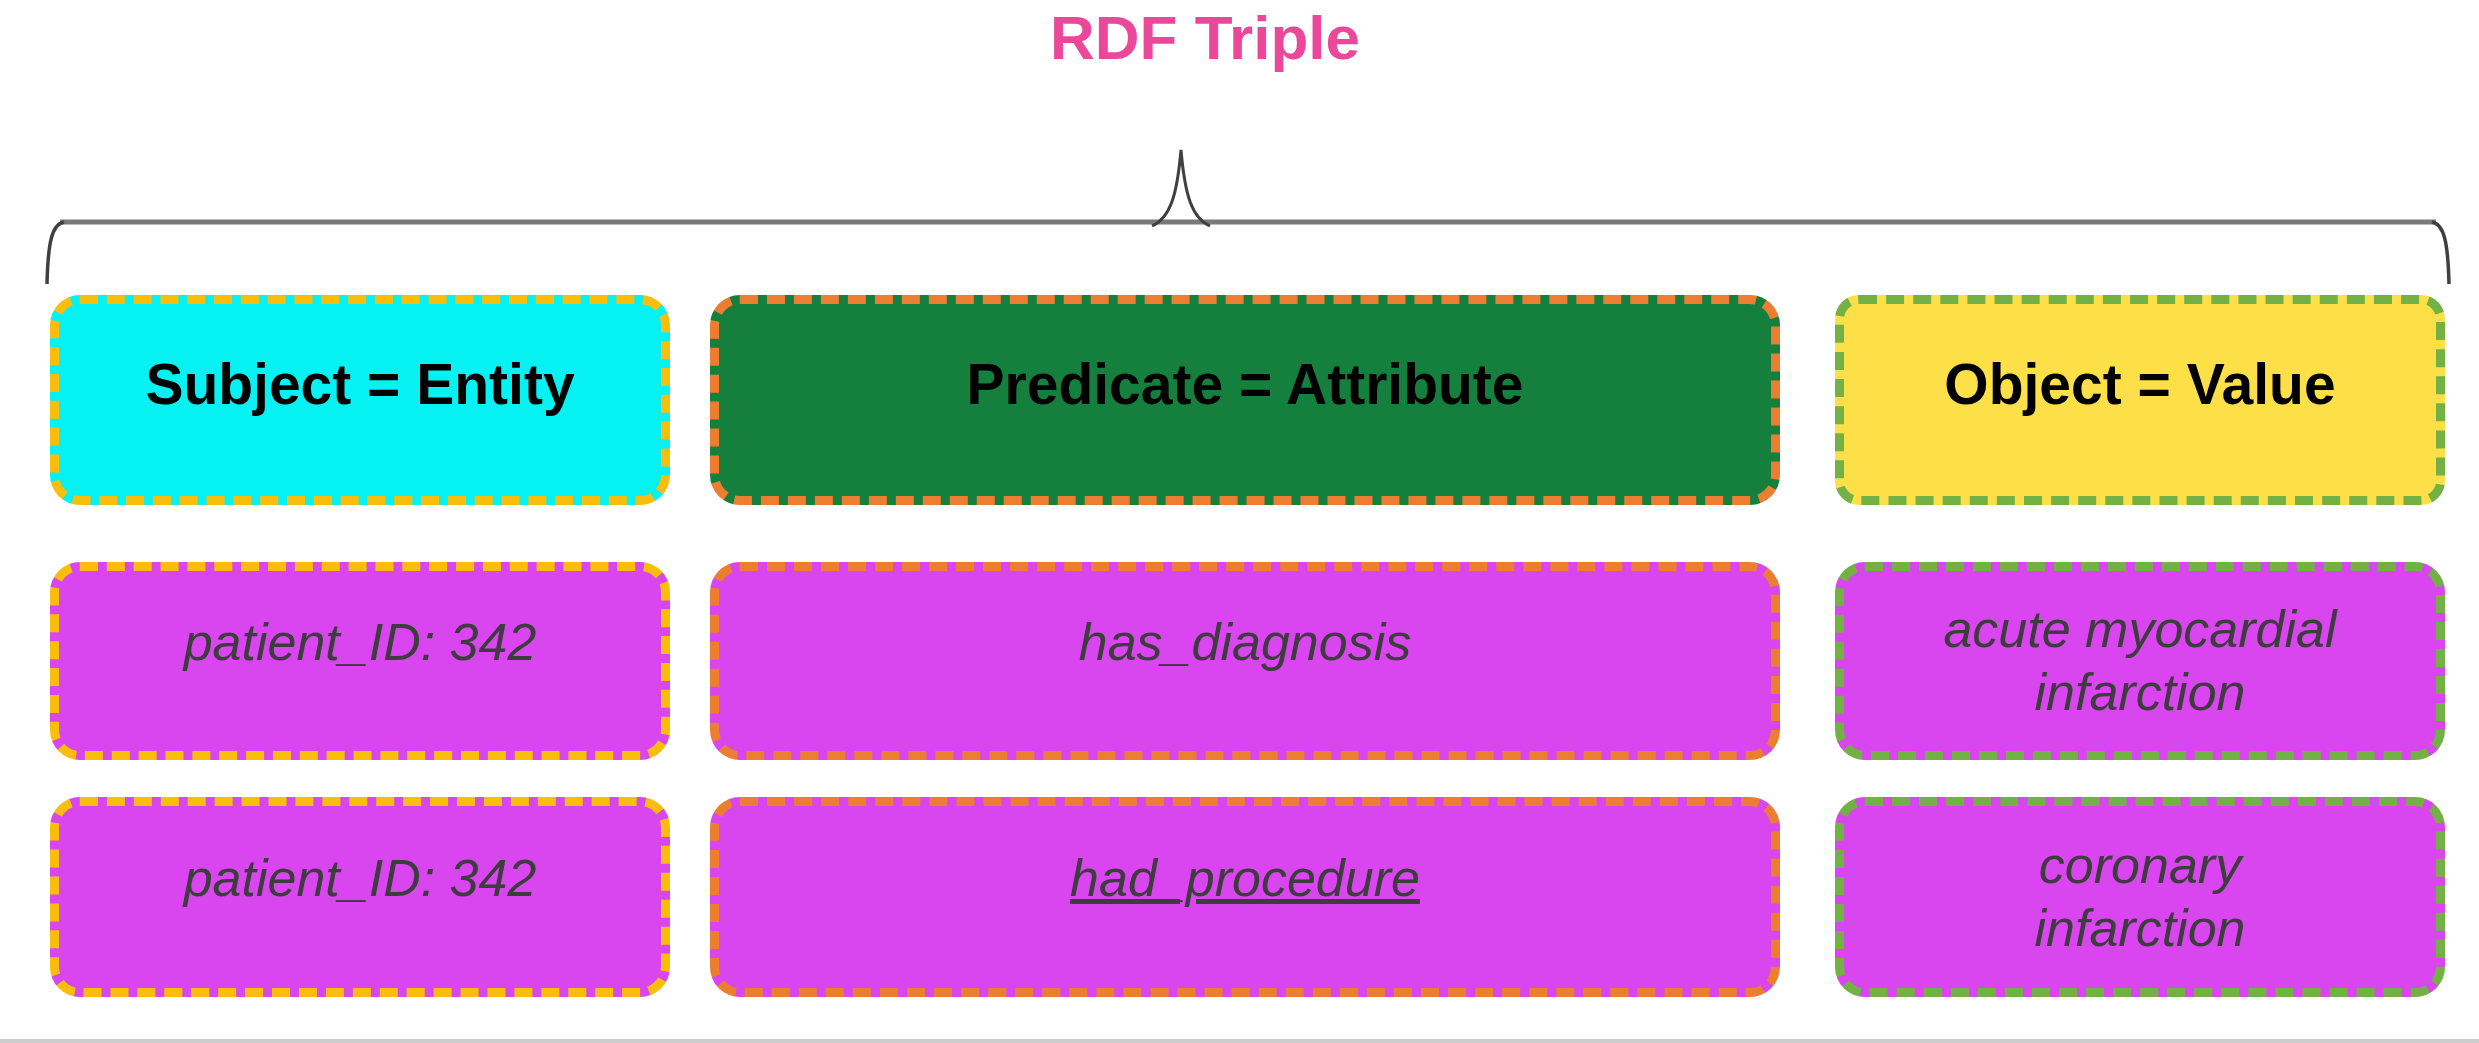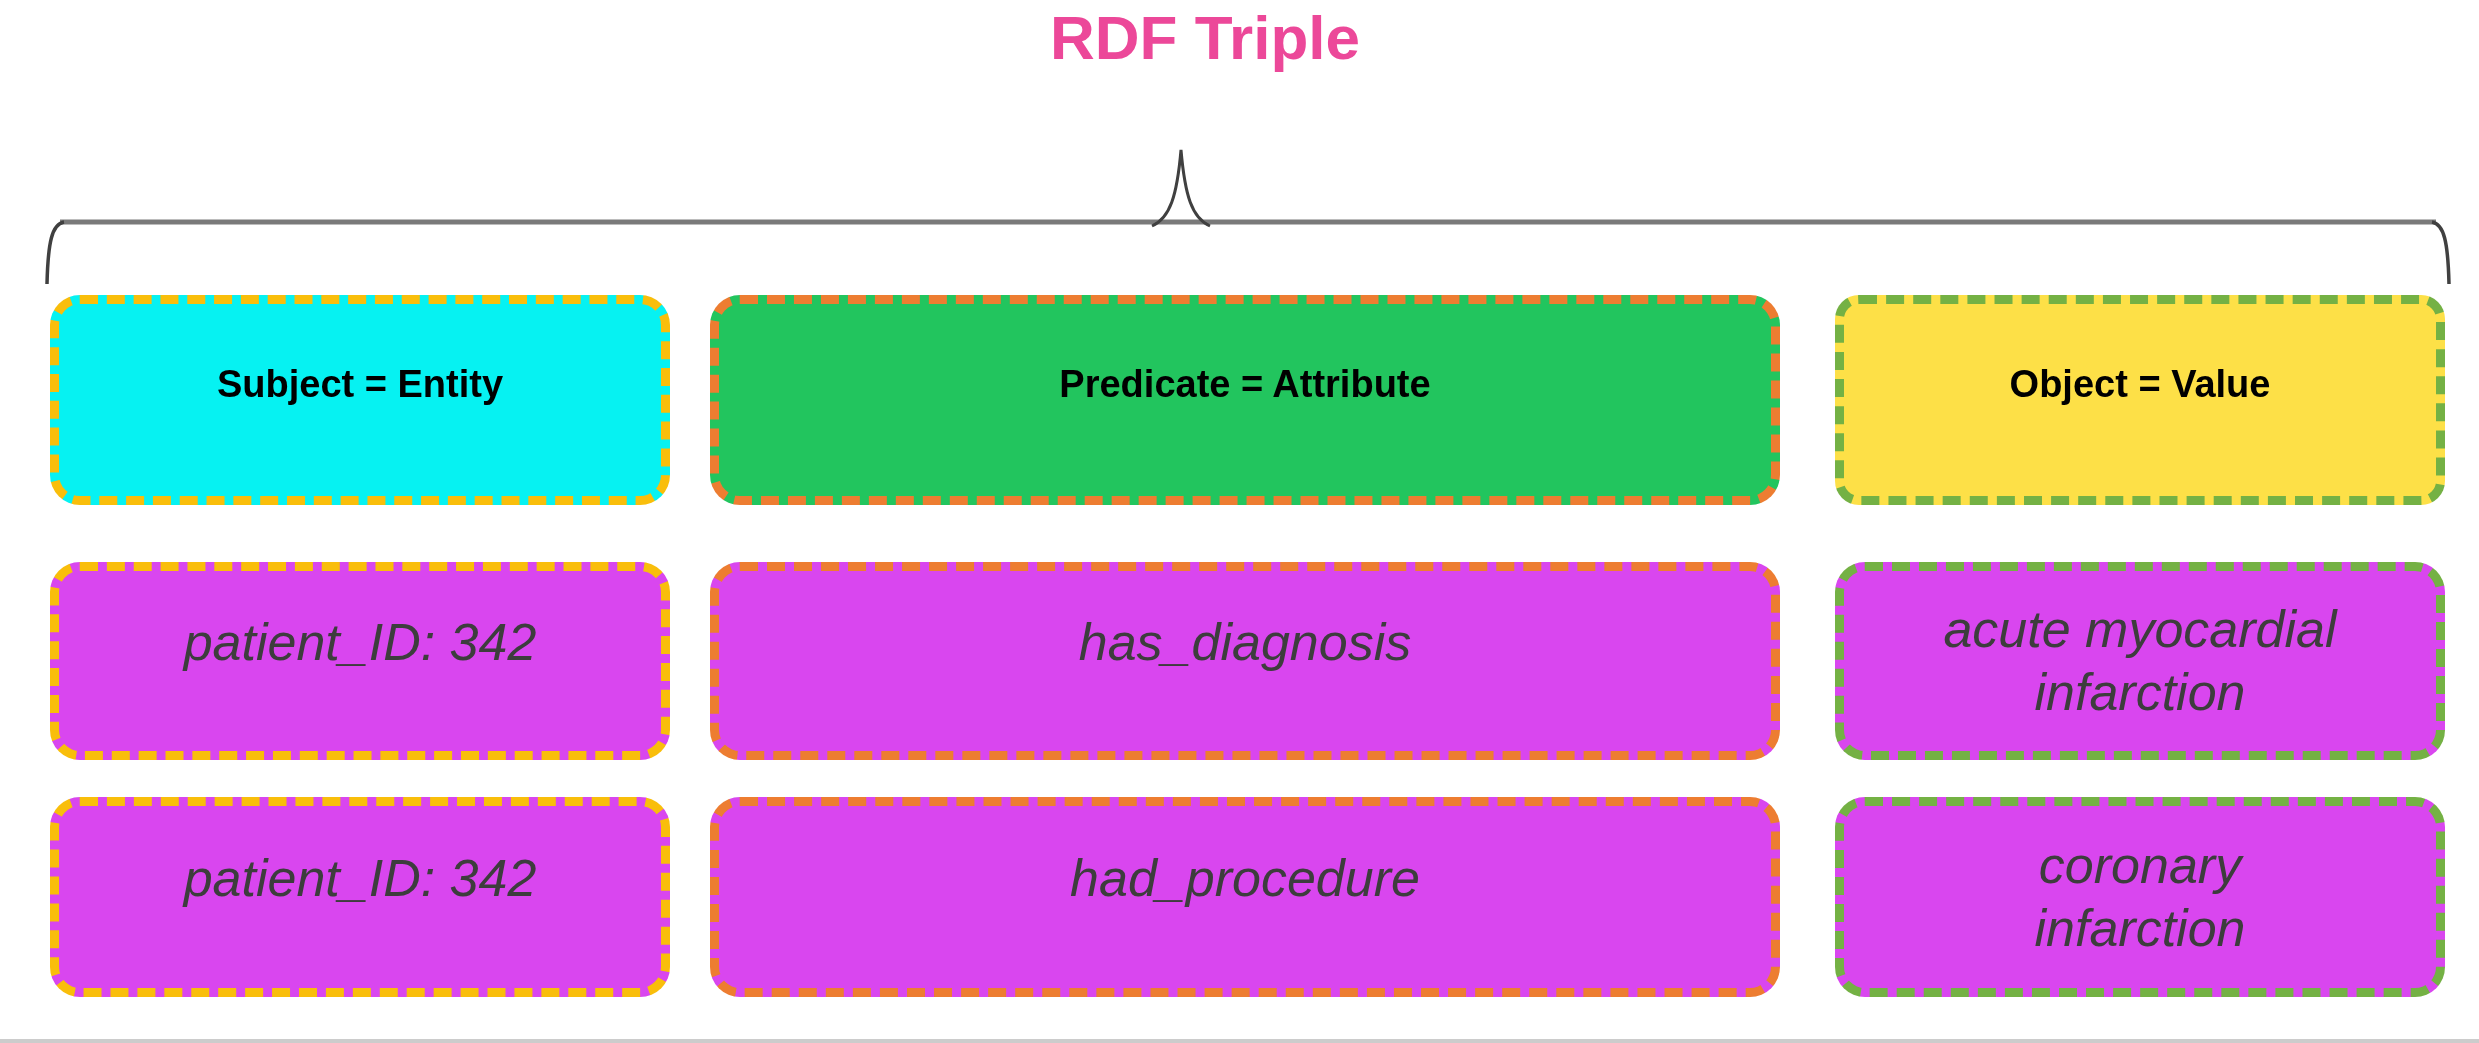--- a/index.html
+++ b/index.html
@@ -35,21 +35,21 @@
     border: 9px dashed #999;
     border-radius: 30px;
     display: flex;
     align-items: center;
     justify-content: center;
     text-align: center;
     background: #d946ef;
   }
   .header {
     font-weight: bold;
-    font-size: 38px;
+    font-size: 57px;
     color: #000000;
     padding-bottom: 32px;
   }
   .cell {
     font-style: italic;
     font-size: 52px;
     color: #3d3d3d;
     line-height: 1.22;
   }
   .cell span { white-space: pre-line; display: block; }
@@ -79,42 +79,42 @@
   <svg class="brace" viewBox="0 0 2479 320" xmlns="http://www.w3.org/2000/svg">
     <path d="M 60 222 H 2436" fill="none" stroke="#7a7a7a" stroke-width="5"></path>
     <path d="M 64 222 C 52 224 48 242 47 284" fill="none" stroke="#404040" stroke-width="3.5"></path>
     <path d="M 2432 222 C 2444 224 2448 242 2449 284" fill="none" stroke="#404040" stroke-width="3.5"></path>
     <path d="M 1152 226 C 1170 218 1177 196 1181 150 C 1185 196 1192 218 1210 226" fill="none" stroke="#404040" stroke-width="3"></path>
   </svg>
 
   <div class="box header rowh col1" style="background-color: rgb(6, 242, 242); border-color: rgb(249, 190, 11);">
     <span>Subject = Entity</span>
   </div>
-  <div class="box header rowh col2" style="background-color: #22c55e; border-color: rgb(237, 125, 49);">
+  <div class="box header rowh col2" style="background-color: #15803d; border-color: rgb(237, 125, 49);">
     <span>Predicate = Attribute</span>
   </div>
   <div class="box header rowh col3" style="background-color: #fde047; border-color: rgb(116, 177, 68); border-radius: 24px;">
     <span>Object = Value</span>
   </div>
 
   <div class="box cell row1 col1" style="border-color: rgb(249, 190, 11);">
     <span>patient_ID: 342</span>
   </div>
   <div class="box cell row1 col3" style="border-color: rgb(116, 177, 68);">
     <span>acute myocardial
 infarction</span>
   </div>
   <div class="box cell row1 col2" style="border-color: rgb(237, 125, 49);">
     <span>has_diagnosis</span>
   </div>
 
   <div class="box cell row2 col1" style="border-color: rgb(249, 190, 11);">
     <span>patient_ID: 342</span>
   </div>
-  <div class="box cell row2 col2" style="border-color: rgb(237, 125, 49);">
+  <div class="box cell row2 col2" style="border-color: rgb(237, 125, 49); text-decoration: underline;">
     <span>had_procedure</span>
   </div>
   <div class="box cell row2 col3" style="border-color: rgb(116, 177, 68);">
     <span>coronary
 infarction</span>
   </div>
 
   <div class="bottom-edge"></div>
 </div>
 

